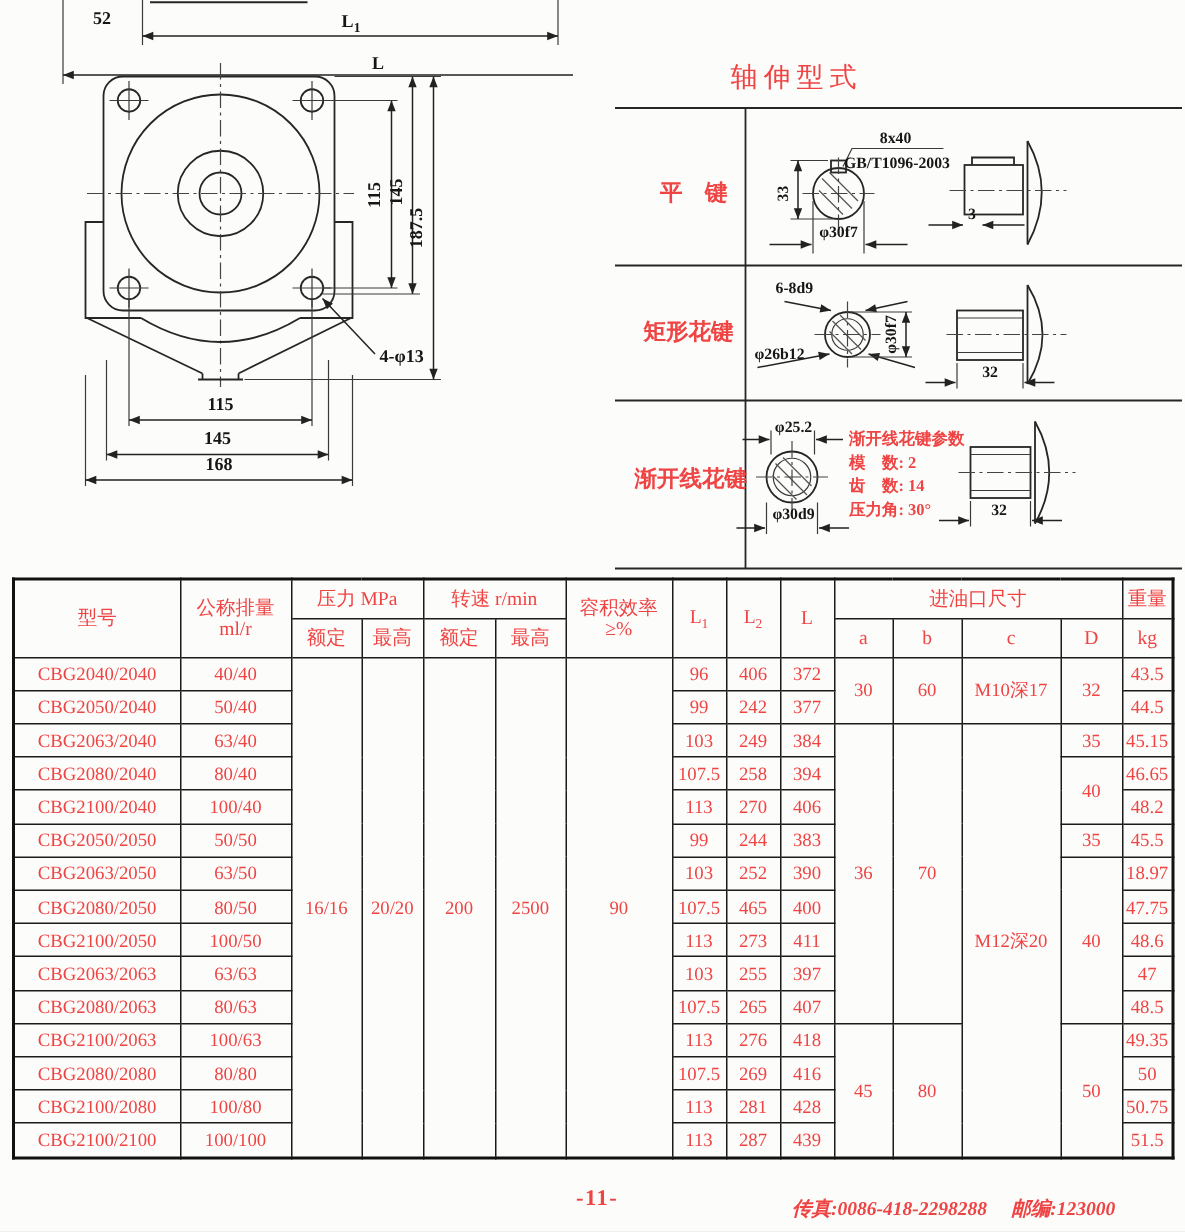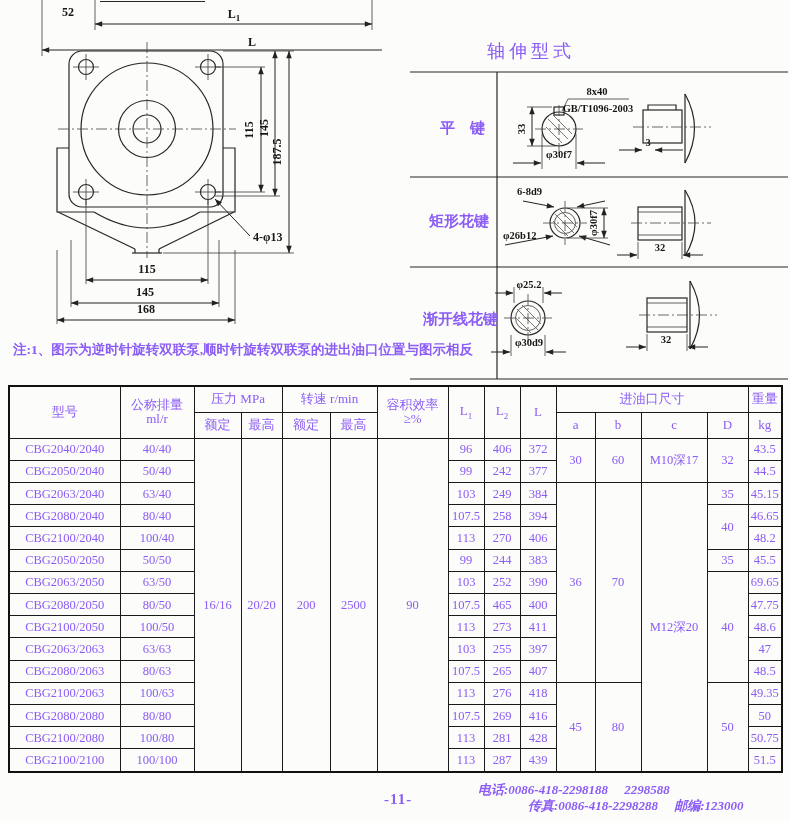--- a/index.html
+++ b/index.html
@@ -1,17 +1,17 @@
 <!DOCTYPE html>
 <html><head>
 <meta charset="utf-8">
 <style>
   html,body{margin:0;padding:0;background:#e8e8e8;}
   .page{position:relative;width:790px;height:821px;background:#fcfcfa;overflow:hidden;
-        font-family:"Liberation Serif","DejaVu Serif",serif;color:#8b5cf6;}
+        font-family:"Liberation Serif","DejaVu Serif",serif;color:#ef4444;}
   .abs{position:absolute;}
   svg text{font-family:"Liberation Serif","DejaVu Serif",serif;font-weight:bold;fill:#161616;}
   .ln{stroke:#262626;stroke-width:1.2;fill:none;}
   .thin{stroke:#3a3a3a;stroke-width:0.8;fill:none;}
   .dim{stroke:#222;stroke-width:1;fill:none;}
   .cl{stroke:#444;stroke-width:0.8;fill:none;stroke-dasharray:11 3 2 3;}
   .hatch{stroke:#555;stroke-width:0.8;fill:none;}
   .sec-title{font-size:18px;font-weight:normal;letter-spacing:4px;font-family:"Liberation Serif","DejaVu Serif",serif;}
   .key-label{font-size:15px;font-weight:bold;}
   .params{font-size:11px;font-weight:bold;line-height:15.5px;white-space:nowrap;}
@@ -221,22 +221,27 @@
       <line class="dim" x1="221" y1="310" x2="241" y2="310" marker-end="url(#ar2)"></line>
       <line class="dim" x1="303" y1="310" x2="283" y2="310" marker-end="url(#ar2)"></line>
       <text x="261" y="306" font-size="10.5" text-anchor="middle">32</text>
     </g>
   </svg>
 
   <div class="abs key-label" style="left:440px;top:119px">平　键</div>
   <div class="abs key-label" style="left:429px;top:212px">矩形花键</div>
   <div class="abs key-label" style="left:423px;top:310px">渐开线花键</div>
 
-
-  <div class="abs notes" style="left:13px;top:341px">注:1、图示为逆时针旋转双联泵,顺时针旋转双联泵的进出油口位置与图示相反</div>
+  <div class="abs params" style="left:566px;top:286px">
+    <div>渐开线花键参数</div>
+    <div>模　数: 2</div>
+    <div>齿　数: 14</div>
+    <div>压力角: 30°</div>
+  </div>
+
 
   <table class="spec abs" style="left:8px;top:385px">
     <colgroup>
       <col style="width:111px">
         <col style="width:74px">
         <col style="width:47px">
         <col style="width:41px">
       <col style="width:48px">
         <col style="width:47px">
         <col style="width:71px">
@@ -344,21 +349,21 @@
           <td>35</td>
           <td>45.5</td>
         </tr>
         <tr>
           <td>CBG2063/2050</td>
           <td>63/50</td>
           <td>103</td>
           <td>252</td>
           <td>390</td>
           <td rowspan="5">40</td>
-          <td>69.65</td>
+          <td>18.97</td>
         </tr>
         <tr>
           <td>CBG2080/2050</td>
           <td>80/50</td>
           <td>107.5</td>
           <td>465</td>
           <td>400</td>
           <td>47.75</td>
         </tr>
         <tr>
@@ -417,16 +422,15 @@
           <td>100/100</td>
           <td>113</td>
           <td>287</td>
           <td>439</td>
           <td>51.5</td>
         </tr>
       </tbody>
   </table>
 
   <div class="abs pagenum" style="left:384px;top:791px">-11-</div>
-  <div class="abs footer" style="left:478px;top:781px">电话:0086-418-2298188　 2298588</div>
   <div class="abs footer" style="left:528px;top:797px">传真:0086-418-2298288　 邮编:123000</div>
 
 </div>
 
 </body></html>

